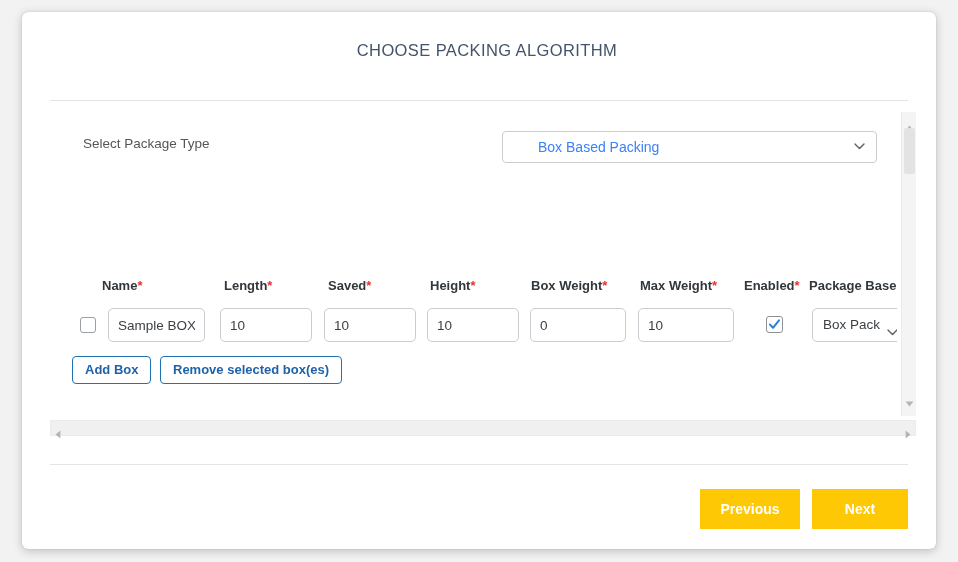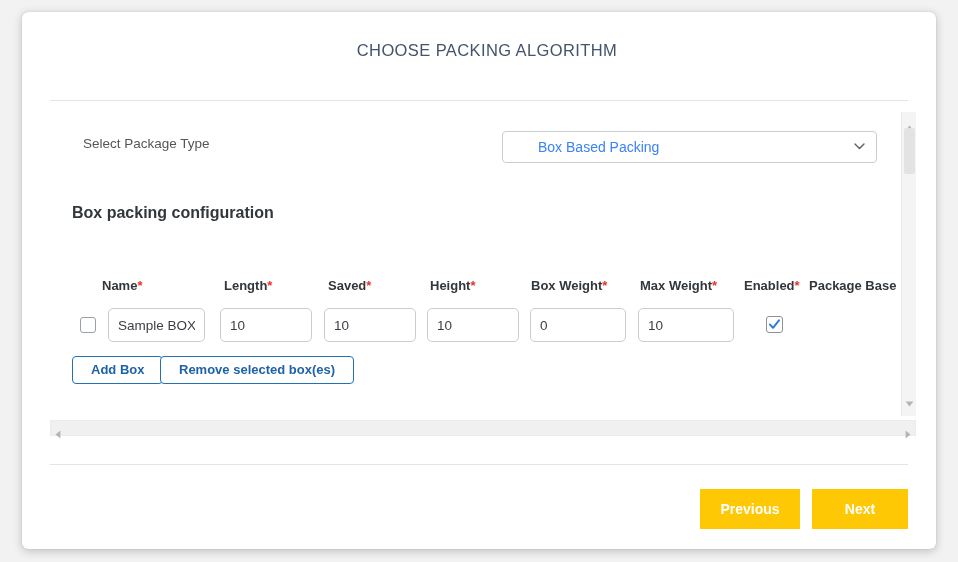--- a/index.html
+++ b/index.html
@@ -221,21 +221,21 @@
     position: absolute;
     top: 0;
     height: 28px;
     border: 1px solid #2271b1;
     border-radius: 4px;
     background: #ffffff;
     color: #1e62a8;
     font-family: "Liberation Sans", sans-serif;
     font-size: 13px;
     font-weight: bold;
-    padding: 0 18px;
+    padding: 0 12px;
     box-sizing: border-box;
     cursor: pointer;
     line-height: 26px;
     white-space: nowrap;
   }
   .btn-addbox { left: 0; }
   .btn-removebox { left: 88px; }
 
   
   .vscroll {
@@ -322,21 +322,20 @@
         <div class="package-select">
           <span class="sel-value">Box Based Packing</span>
           <span class="chev">
             <svg width="11" height="7" viewBox="0 0 11 7">
                 <path d="M1 1 L5.5 5.6 L10 1" fill="none" stroke="#5f6368" stroke-width="1.4" stroke-linecap="round" stroke-linejoin="round"></path>
               </svg>
           </span>
         </div>
       </div>
 
-      <div class="section-heading">Box packing configuration</div>
 
       <div class="box-table">
 
         <div class="th-row">
           <div class="th" style="left:30px;"><span>Name</span><span class="req">*</span></div>
           <div class="th" style="left:152px;"><span>Length</span><span class="req">*</span></div>
           <div class="th" style="left:256px;"><span>Saved</span><span class="req">*</span></div>
           <div class="th" style="left:358px;"><span>Height</span><span class="req">*</span></div>
           <div class="th" style="left:459px;"><span>Box Weight</span><span class="req">*</span></div>
           <div class="th" style="left:568px;"><span>Max Weight</span><span class="req">*</span></div>
@@ -353,20 +352,28 @@
           <input class="cell-input" style="left: 355px; width: 92px;" value="10">
           <input class="cell-input" style="left: 458px; width: 96px;" value="0">
           <input class="cell-input" style="left: 566px; width: 96px;" value="10">
 
           <div class="enabledcheck" style="left:694px;">
             <svg width="13" height="13" viewBox="0 0 13 13">
                 <path d="M2 6.6 L5 9.8 L11 2.4" fill="none" stroke="#2d7dd2" stroke-width="2" stroke-linecap="round" stroke-linejoin="round"></path>
               </svg>
           </div>
 
+          <div class="pkg-select" style="left:740px;">
+            <span class="pv">Box Pack</span>
+            <span class="chev2">
+              <svg width="11" height="7" viewBox="0 0 11 7">
+                  <path d="M1 1 L5.5 5.6 L10 1" fill="none" stroke="#5f6368" stroke-width="1.4" stroke-linecap="round" stroke-linejoin="round"></path>
+                </svg>
+            </span>
+          </div>
         </div>
 
       </div>
 
       <div class="table-actions">
         <button class="outline-btn btn-addbox">Add Box</button>
         <button class="outline-btn btn-removebox">Remove selected box(es)</button>
       </div>
 
     </div>

